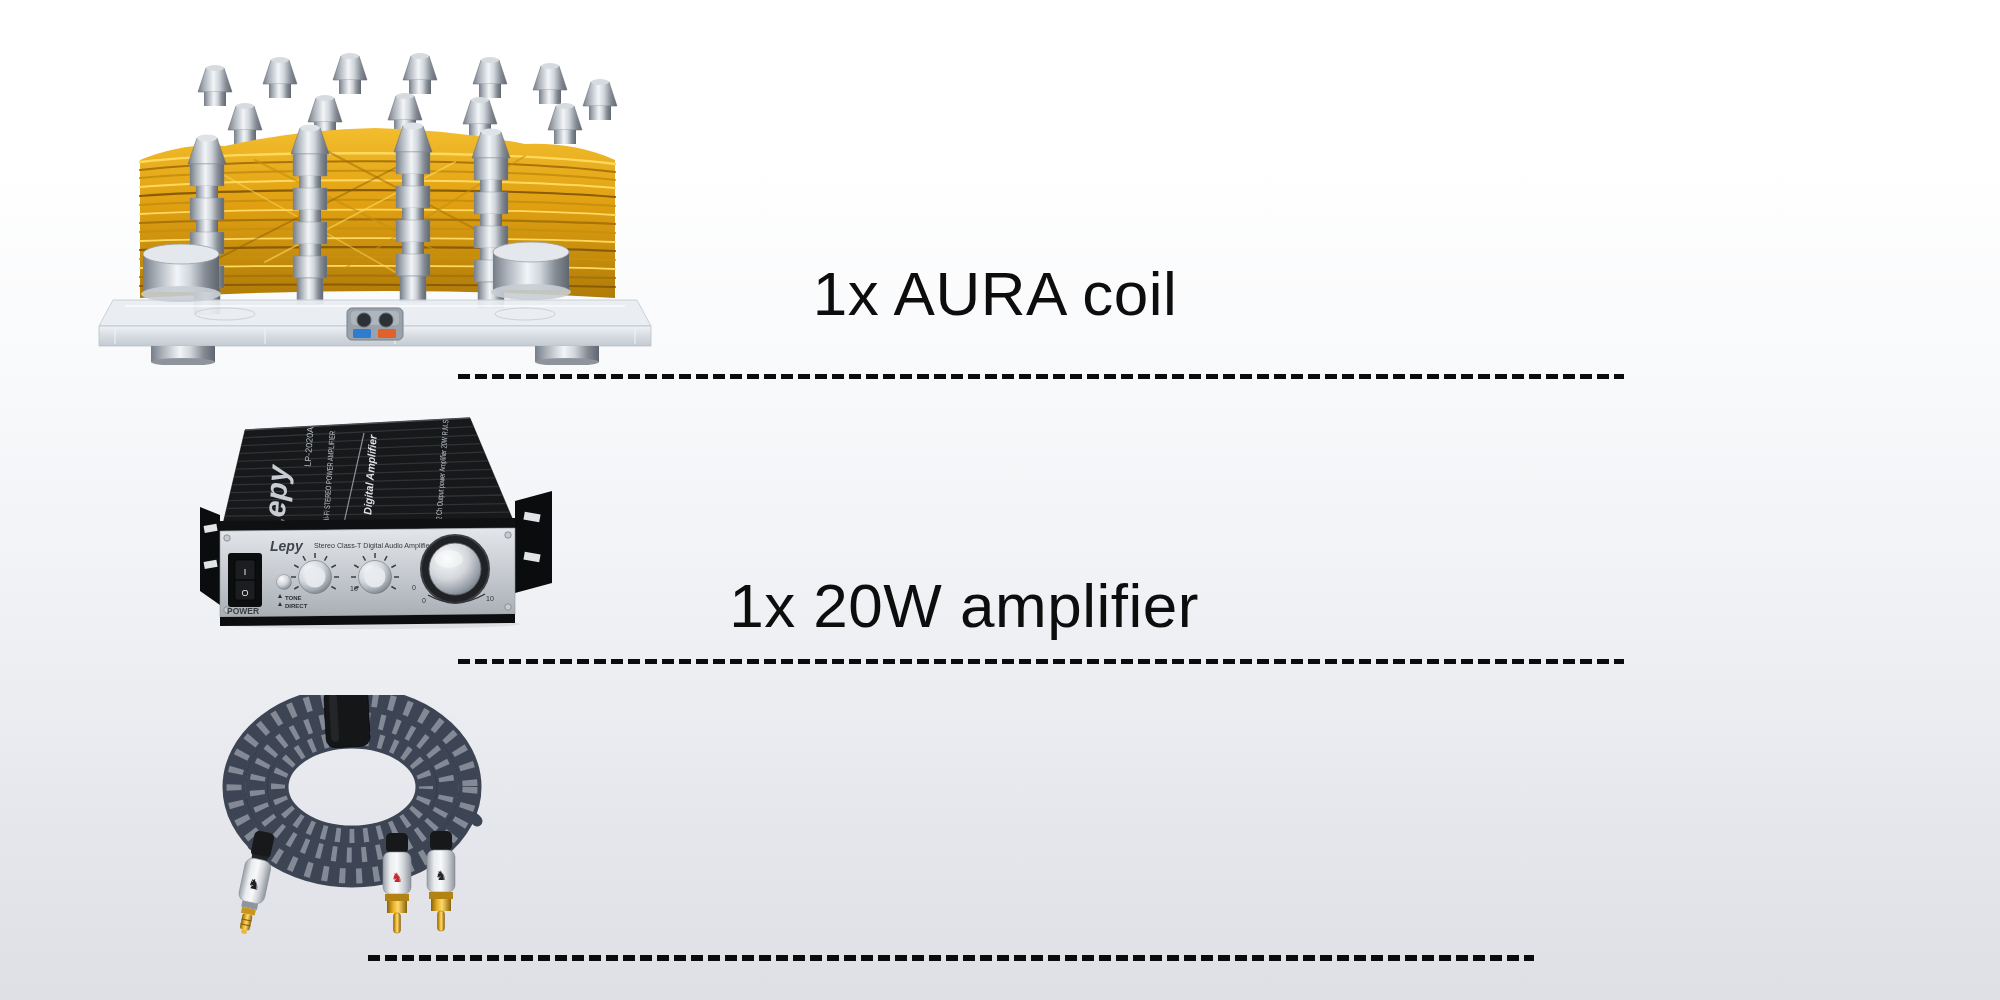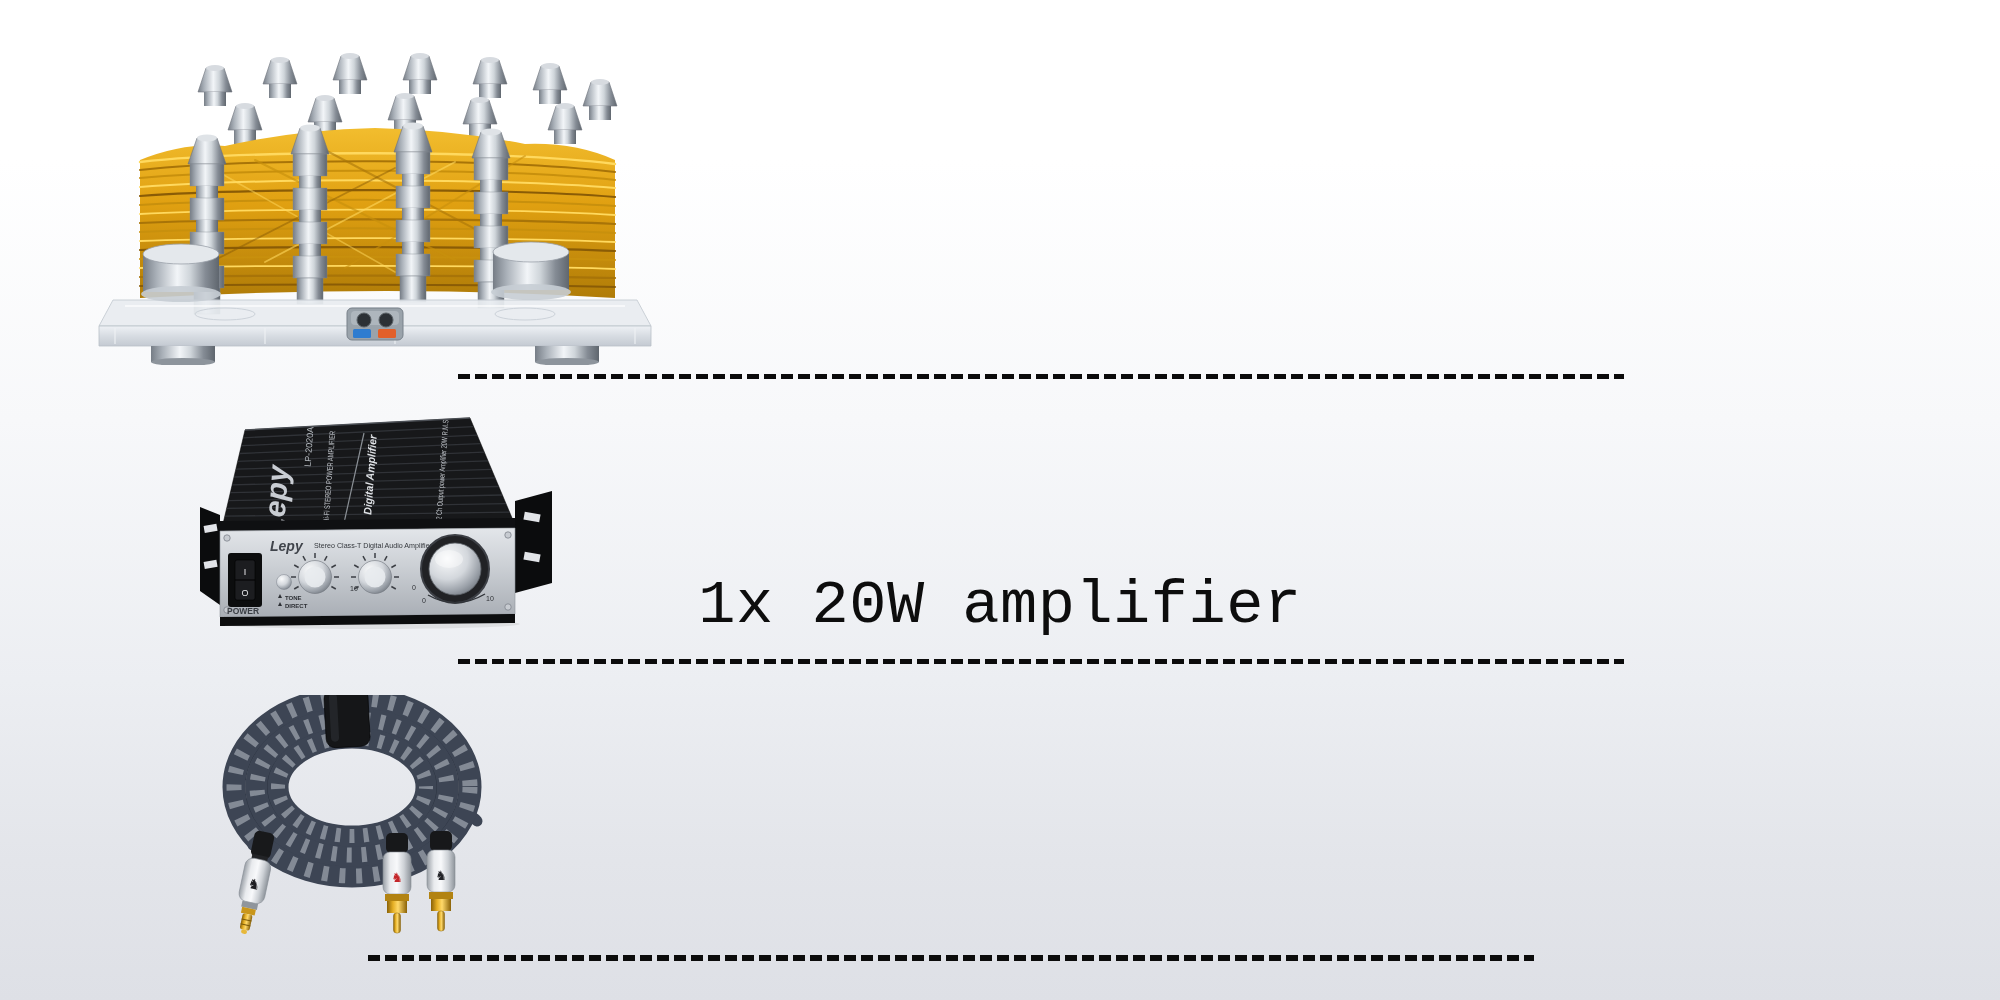--- a/index.html
+++ b/index.html
@@ -6,21 +6,21 @@
   .canvas{
     position:relative;width:2000px;height:1000px;overflow:hidden;
     background:linear-gradient(180deg,#ffffff 0%,#ffffff 16%,#f7f8fa 42%,#eceef2 68%,#e3e5ea 86%,#dee0e6 100%);
     font-family:"Liberation Sans", sans-serif;
   }
   .label{
     position:absolute;transform:translateX(-50%);
     font-size:62px;line-height:1.1;color:#0d0d0d;white-space:nowrap;letter-spacing:.5px;
   }
   #label1{left:995px;top:260px;}
-  #label2{left:1000px;top:572px;font-family:Liberation Mono, monospace;}
+  #label2{left:964px;top:572px;}
   #label3{left:995px;top:866px;}
   .divider{
     position:absolute;height:5px;
     background:repeating-linear-gradient(90deg,#0b0b0b 0 12px,transparent 12px 17px);
   }
   #divider1{left:458px;top:374px;width:1166px;}
   #divider2{left:458px;top:659px;width:1166px;}
   #divider3{left:368px;top:955px;width:1166px;height:6px;}
   .photo{position:absolute;}
   #coil-photo{left:95px;top:10px;width:560px;height:355px;}
@@ -149,20 +149,21 @@
     <g transform="translate(252 298)">
       <rect x="0" y="0" width="56" height="32" rx="5" fill="#9aa3ab" stroke="#79818a" stroke-width="1"></rect>
       <rect x="4" y="3" width="48" height="14" rx="4" fill="#aeb6bd"></rect>
       <circle cx="17" cy="12" r="7" fill="#2c3136" stroke="#596066" stroke-width="1"></circle>
       <circle cx="39" cy="12" r="7" fill="#2c3136" stroke="#596066" stroke-width="1"></circle>
       <rect x="6" y="21" width="18" height="9" rx="1.5" fill="#2e7cd0"></rect>
       <rect x="31" y="21" width="18" height="9" rx="1.5" fill="#e2602a"></rect>
     </g>
   </svg>
 
+  <div class="label" id="label1">1x AURA coil</div>
   <div class="divider" id="divider1"></div>
 
   <svg id="amp-photo" class="photo" viewBox="0 0 360 215">
     <defs>
       <linearGradient id="a-silver" x1="0" y1="0" x2="0" y2="1">
         <stop offset="0" stop-color="#e3e6ea"></stop>
           <stop offset="0.4" stop-color="#cdd1d6"></stop>
           <stop offset="1" stop-color="#a9aeb5"></stop>
       </linearGradient>
       <radialGradient id="a-knob" cx="0.35" cy="0.3" r="0.8">

